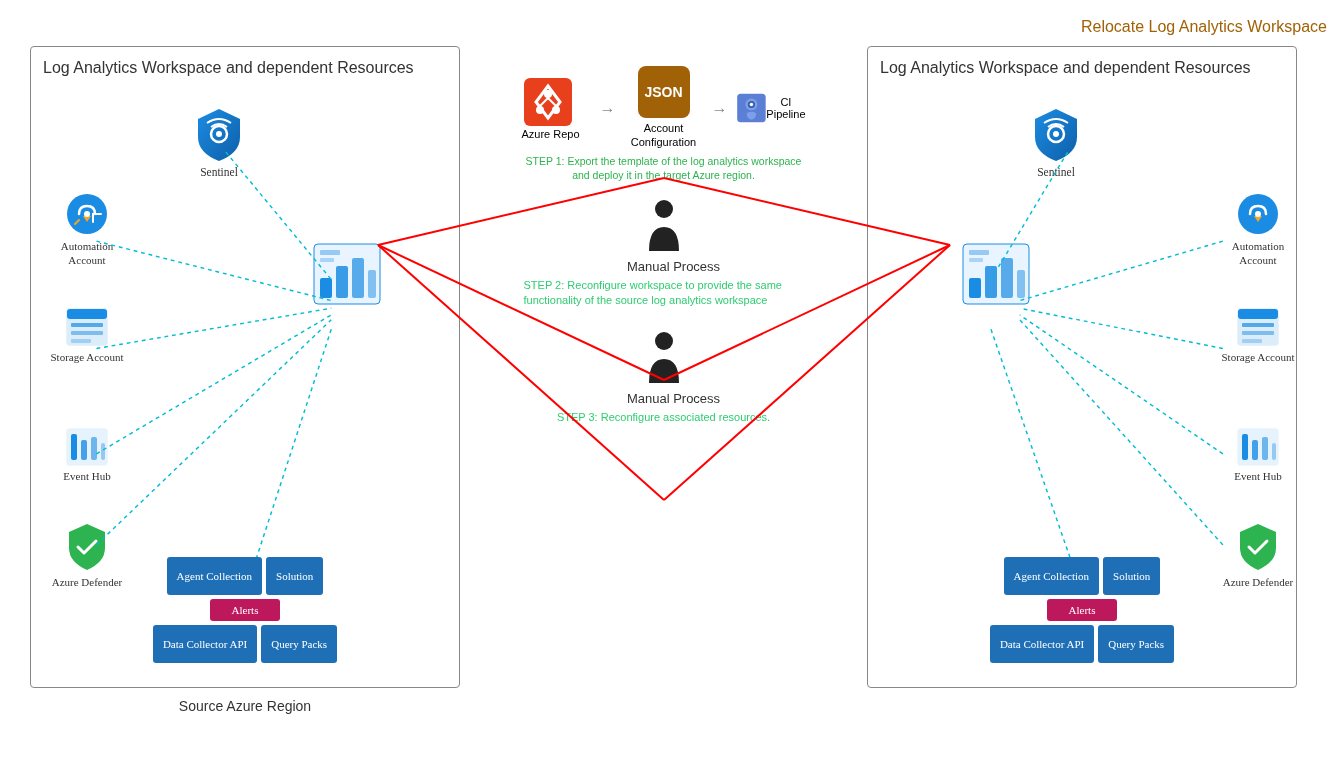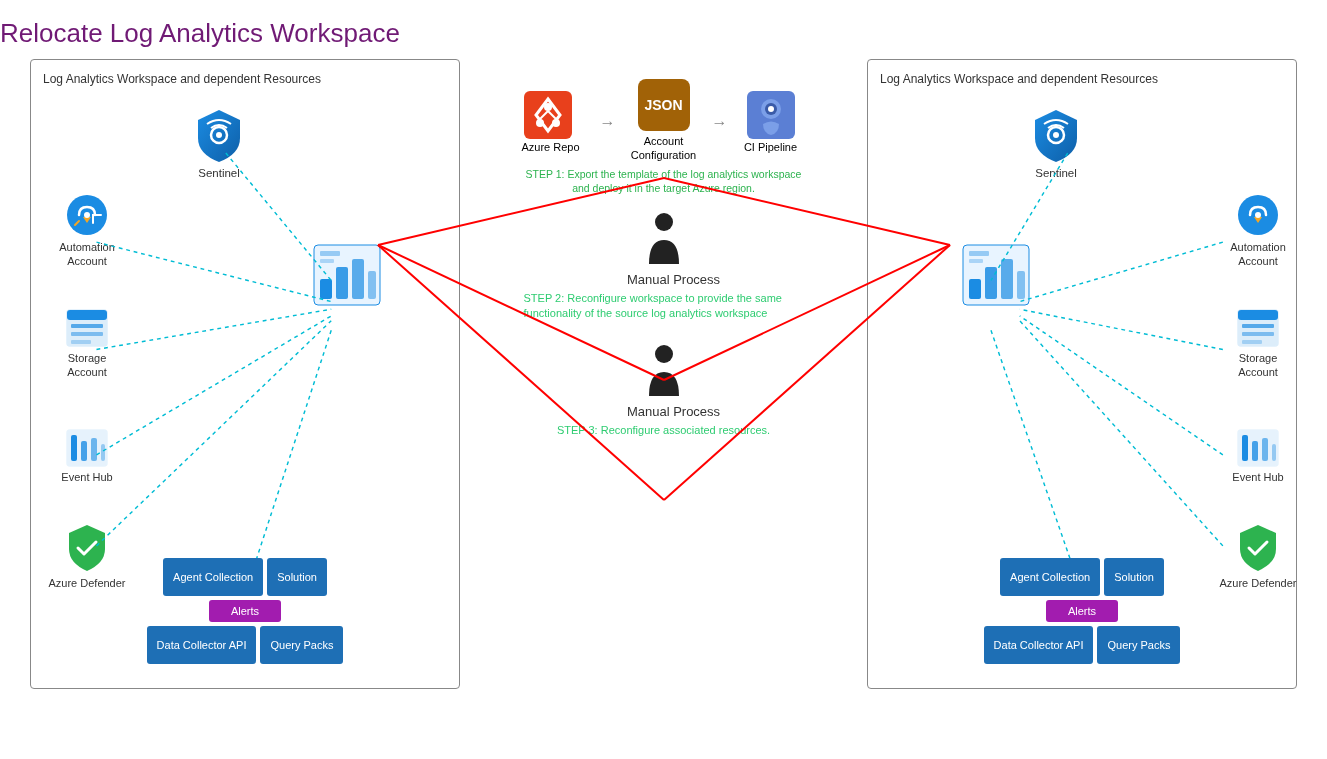--- a/index.html
+++ b/index.html
@@ -6,25 +6,25 @@
     body {
       background: #fff;
       font-family: 'Segoe UI', Arial, sans-serif;
       width: 1327px;
       height: 759px;
       overflow: hidden;
       position: relative;
     }
 
     .page-title {
-      text-align: left;
-      font-size: 26px;
+      text-align: right;
+      font-size: 16px;
       font-weight: 400;
       padding: 18px 0 10px;
-      color: #701a75;
+      color: #a16207;
     }
 
     .main-container {
       display: flex;
       justify-content: space-between;
       align-items: flex-start;
       padding: 0 30px;
       position: relative;
     }
 
@@ -32,23 +32,24 @@
     .workspace-box {
       border: 1.5px solid #888;
       border-radius: 4px;
       width: 430px;
       min-height: 630px;
       position: relative;
       padding: 10px 8px 10px 8px;
     }
 
     .workspace-label {
-      font-size: 12px;
+      font-size: 16px;
       color: #333;
       font-weight: 500;
+      margin-bottom: 8px;
       padding: 2px 4px;
     }
 
     .workspace-region-label {
       text-align: center;
       font-size: 14px;
       color: #333;
       margin-top: 6px;
     }
 
@@ -73,21 +74,21 @@
       background: #1e6fb5;
       color: #fff;
       font-size: 11px;
       padding: 13px 10px;
       border-radius: 3px;
       text-align: center;
       white-space: nowrap;
     }
 
     .data-box-alerts {
-      background: #a21caf;
+      background: #be185d;
       color: #fff;
       font-size: 11px;
       padding: 5px 22px;
       border-radius: 3px;
       text-align: center;
     }
 
     .step-label {
       font-size: 11px;
       color: #2ecc71;
@@ -113,20 +114,21 @@
       width: 100%;
       height: 100%;
       pointer-events: none;
     }
 
     
     .workspace-inner {
       position: relative;
       width: 100%;
       height: 590px;
+      font-family: Liberation Serif, serif;
     }
 
     .icon-item {
       position: absolute;
       display: flex;
       flex-direction: column;
       align-items: center;
       font-size: 11.5px;
       color: #333;
       text-align: center;
@@ -287,21 +289,21 @@
 
       <div style="color:#888; font-size:16px;">→</div>
 
       <div style="display:flex; flex-direction:column; align-items:center; font-size:11px; text-align:center; width:80px;">
         <div class="json-box">JSON</div>
         <span style="margin-top:3px; font-size:11px; text-align:center; line-height:1.3;">Account Configuration</span>
       </div>
 
       <div style="color:#888; font-size:16px;">→</div>
 
-      <div style="display:flex; flex-direction:column; align-items:center; font-size:11px; text-align:center; width:70px;">
+      <div style="display:flex; flex-direction:row; align-items:center; font-size:11px; text-align:center; width:70px;">
         <svg width="52" height="52" viewBox="0 0 52 52">
           <rect x="2" y="2" width="48" height="48" rx="6" fill="#5b7fd4"></rect>
           <circle cx="26" cy="20" r="10" fill="#7b9fe8"></circle>
           <circle cx="26" cy="20" r="6" fill="#3a5ba8"></circle>
           <circle cx="26" cy="20" r="3" fill="white"></circle>
           <path d="M18 35 Q26 30 34 35 Q34 44 26 46 Q18 44 18 35 Z" fill="#7b9fe8"></path>
         </svg>
         <span>CI Pipeline</span>
       </div>
     </div>
@@ -421,20 +423,23 @@
           <div class="data-box">Data Collector API</div>
           <div class="data-box">Query Packs</div>
         </div>
       </div>
     </div>
   </div>
 
 </div>
 
 <div style="display:flex; justify-content:space-between; padding: 4px 30px;">
+  <div style="width:430px; text-align:center;">
+    <div class="workspace-region-label">Source Azure Region</div>
+  </div>
   <div style="width:380px;"></div>
 </div>
 
 <svg style="position:absolute; top:0; left:0; width:1327px; height:759px; pointer-events:none;" viewBox="0 0 1327 759">
 
   <line x1="378" y1="245" x2="664" y2="178" stroke="red" stroke-width="2"></line>
 
   <line x1="664" y1="178" x2="950" y2="245" stroke="red" stroke-width="2"></line>
 
   <line x1="378" y1="245" x2="664" y2="380" stroke="red" stroke-width="2"></line>

